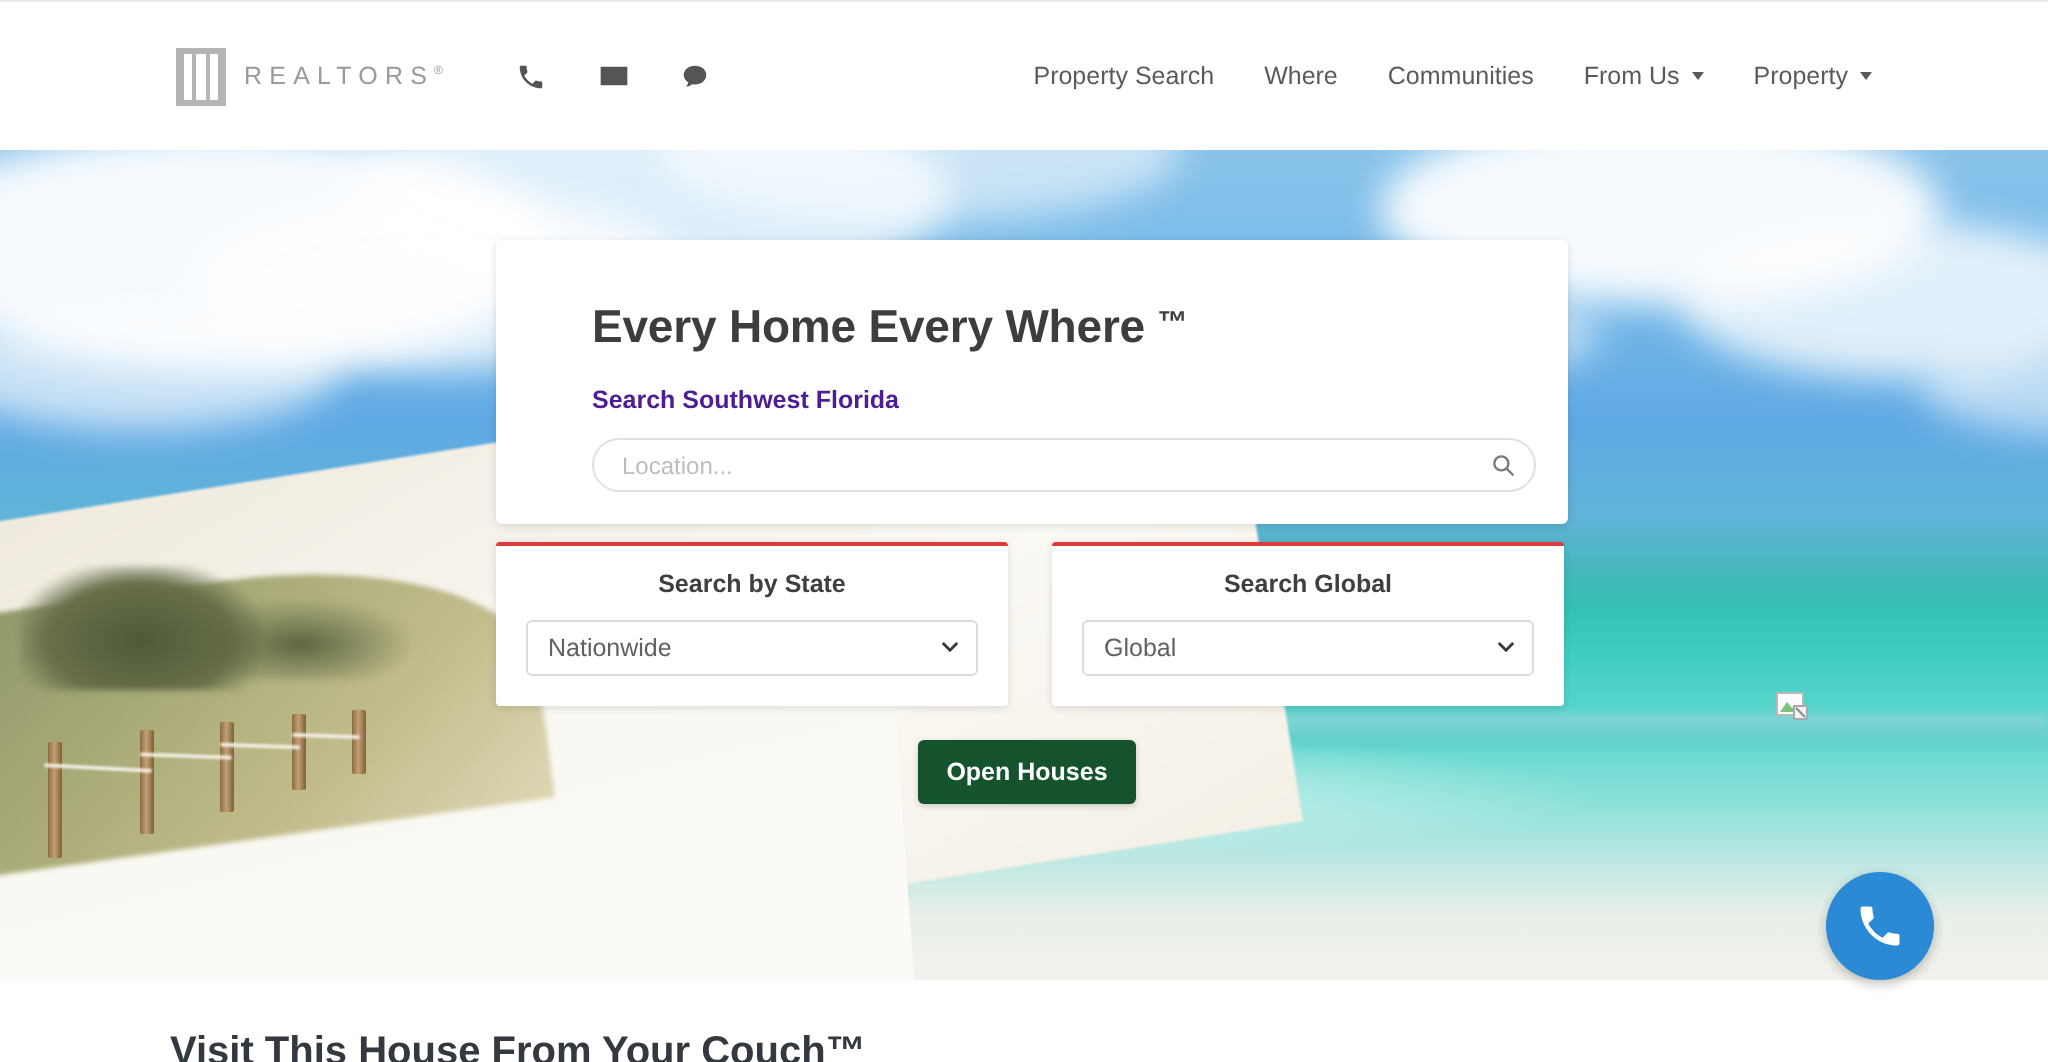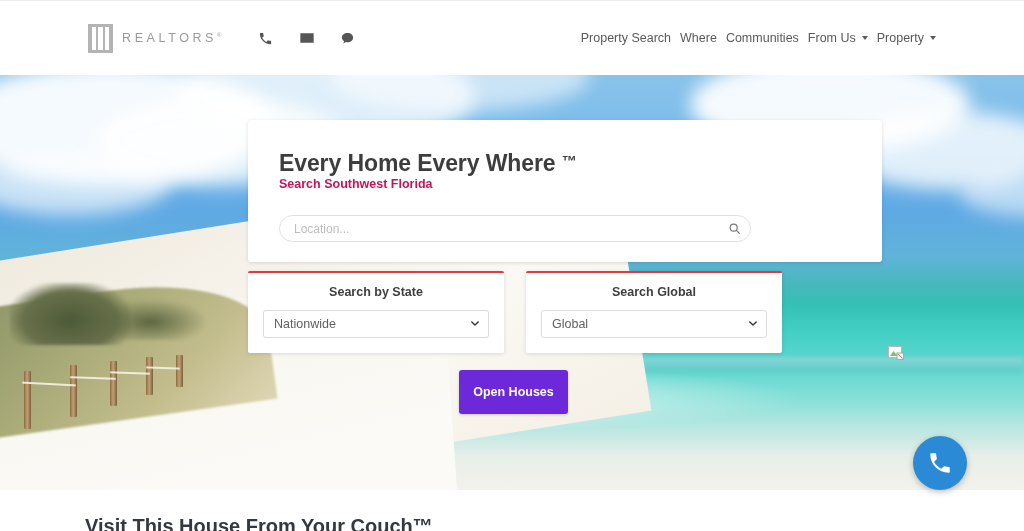--- a/index.html
+++ b/index.html
@@ -90,21 +90,21 @@
     justify-content: center;
     color: #555555;
     cursor: pointer;
   }
   .contact-icons svg { display: block; }
 
   .main-nav {
     margin-left: auto;
     display: flex;
     align-items: center;
-    gap: 9px;
+    gap: 25px;
   }
   .nav-item {
     display: flex;
     align-items: center;
     gap: 6px;
     font-size: 12.5px;
     color: #5a5a5a;
     text-decoration: none;
     white-space: nowrap;
     cursor: pointer;
@@ -238,45 +238,46 @@
   .hero-content {
     position: absolute;
     inset: 0;
     z-index: 10;
   }
 
   .search-card {
     position: absolute;
     left: 248px;
     top: 45px;
-    width: 634px;
+    width: 536px;
     height: 142px;
     background: #ffffff;
     border-radius: 3px;
     box-shadow: 0 1px 4px rgba(0,0,0,0.12);
-    padding: 30px 32px 0 31px;
+    padding: 30px 32px 0 48px;
   }
   .hero-title {
     font-size: 23px;
     font-weight: 700;
     color: #3d3d3d;
     letter-spacing: -0.1px;
     white-space: nowrap;
   }
   .hero-title .tm { font-size: 15px; vertical-align: 5px; font-weight: 700; }
 
   .search-label {
+    margin-top: 16px;
     font-size: 12.5px;
     font-weight: 700;
-    color: #be185d;
+    color: #4c1d95;
   }
 
   .search-box {
     position: relative;
-    margin-top: 24px;
+    margin-top: 12px;
     height: 27px;
     width: 472px;
   }
   .search-input {
     width: 100%;
     height: 27px;
     border: 1px solid #e0e0e0;
     border-radius: 14px;
     padding: 0 34px 0 14px;
     font-size: 12px;
@@ -346,22 +347,22 @@
     width: 8px; height: 5px;
     pointer-events: none;
     color: #3a3a3a;
   }
 
   .open-houses-btn {
     position: absolute;
     left: 459px;
     top: 295px;
     width: 109px;
-    height: 44px;
-    background: #6d28d9;
+    height: 32px;
+    background: #14532d;
     color: #ffffff;
     border: none;
     border-radius: 3px;
     font-size: 12.5px;
     font-weight: 700;
     font-family: "Liberation Sans", sans-serif;
     cursor: pointer;
     box-shadow: 0 1px 3px rgba(0,0,0,0.18);
   }
 

